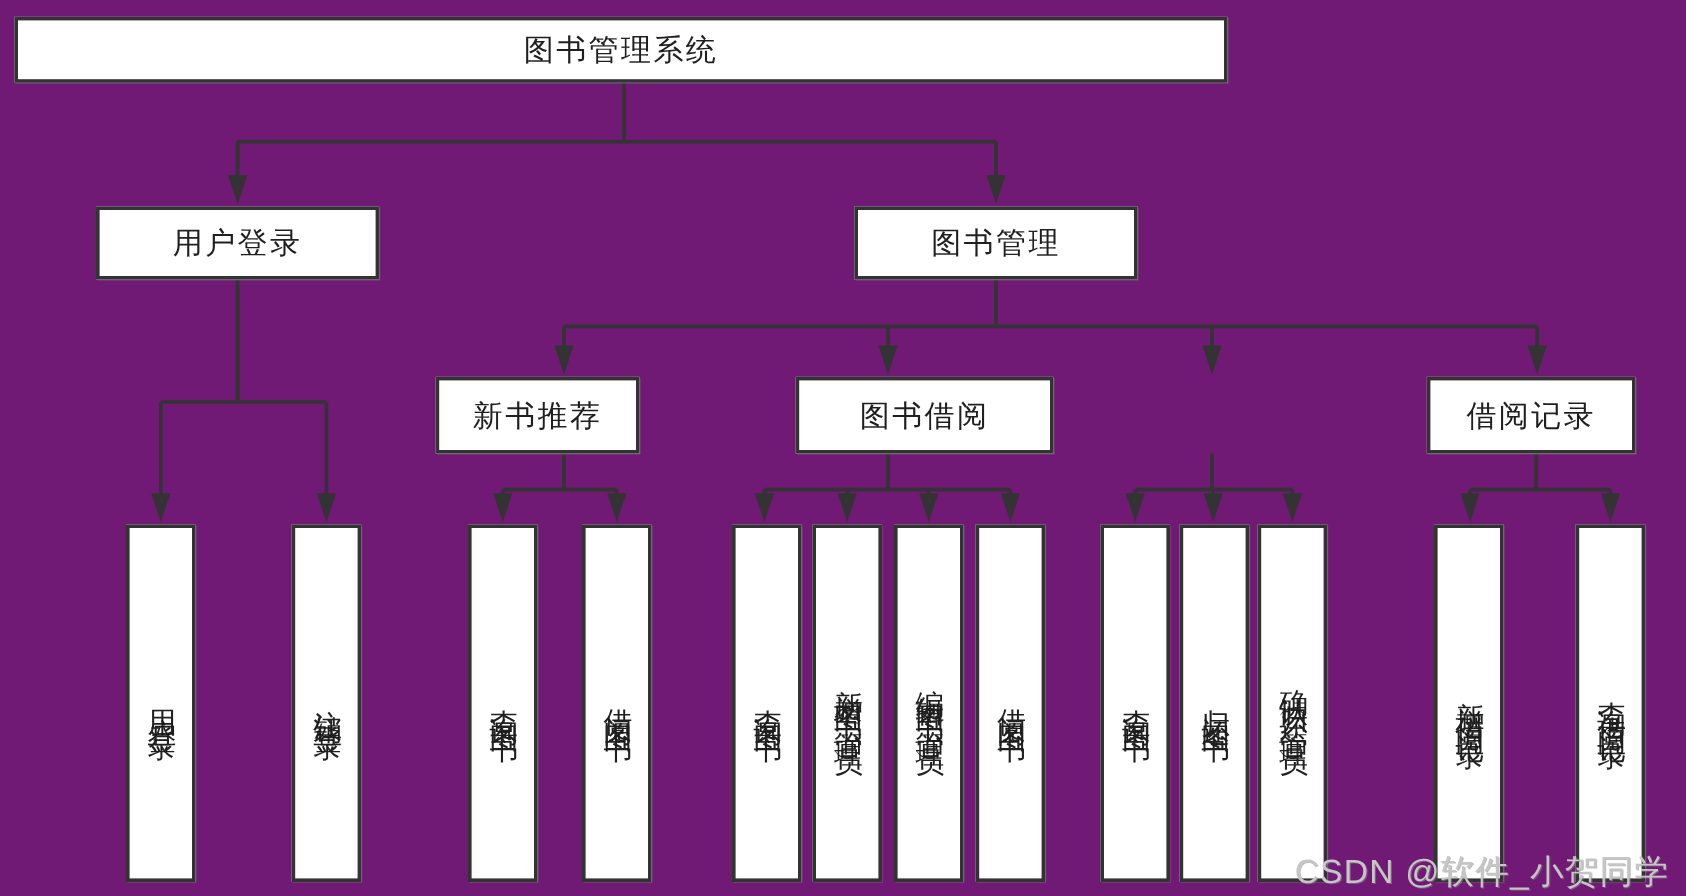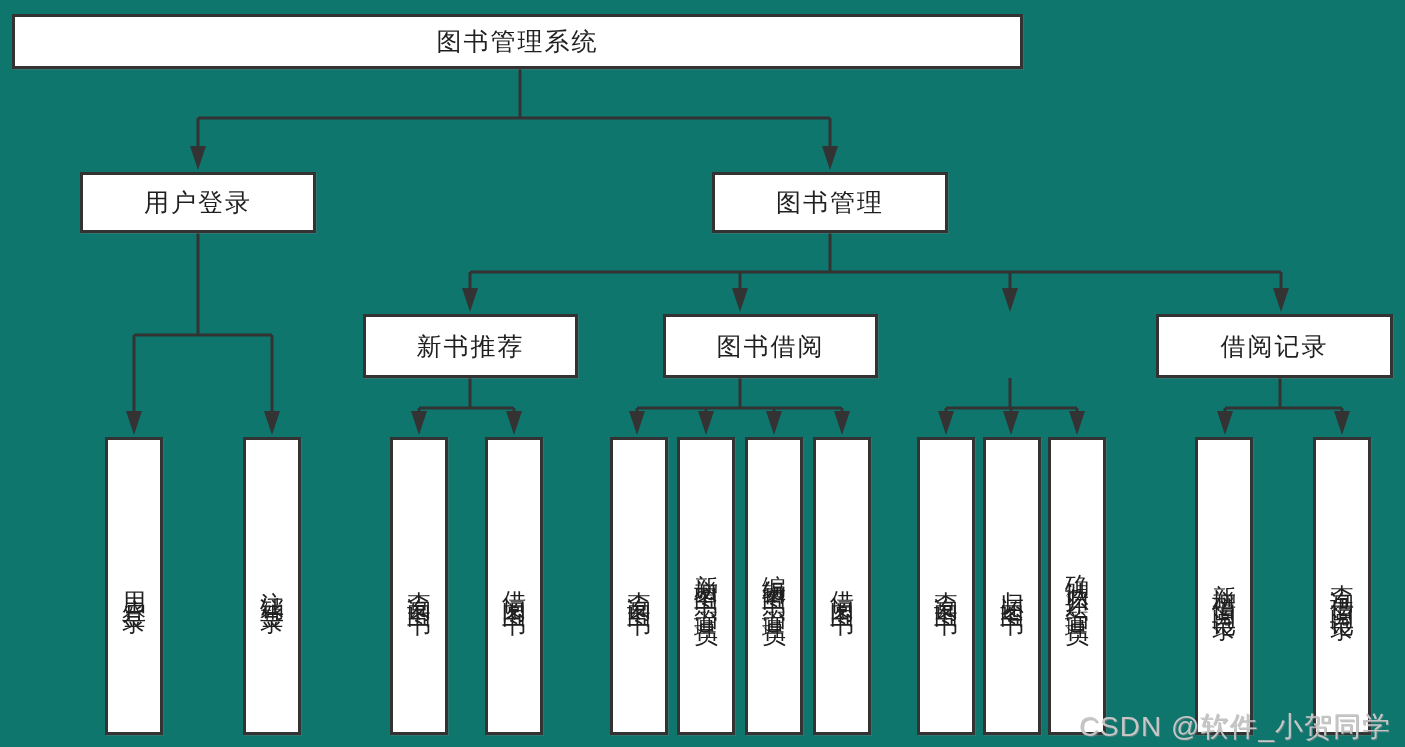--- a/index.html
+++ b/index.html
@@ -1,20 +1,20 @@
 <!DOCTYPE html>
 <html><head>
 <meta charset="utf-8">
 <style>
   html, body { margin: 0; padding: 0; background: #ffffff; }
   #canvas {
     position: relative;
     width: 1405px;
     height: 747px;
-    background: #0f766e;
+    background: #701a75;
     font-family: "Liberation Sans", "DejaVu Sans", sans-serif;
     overflow: hidden;
   }
   #wires {
     position: absolute;
     left: 0; top: 0;
     width: 1405px; height: 747px;
     pointer-events: none;
   }
   .box {
@@ -96,23 +96,23 @@
     <path class="wire" d="M1280 378 V408 M1225 408 H1342 M1225 408 V414 M1342 408 V414"></path>
     <polygon class="head" points="1217,411 1233,411 1225,435"></polygon>
     <polygon class="head" points="1334,411 1350,411 1342,435"></polygon>
   </svg>
 
   <div class="box box-h" style="left:12px;top:14px;width:1011px;height:55px">图书管理系统</div>
 
   <div class="box box-h" style="left:80px;top:172px;width:236px;height:61px">用户登录</div>
   <div class="box box-h" style="left:712px;top:172px;width:236px;height:61px">图书管理</div>
 
-  <div class="box box-h" style="left:363px;top:314px;width:215px;height:64px">新书推荐</div>
+  <div class="box box-h" style="left:363px;top:314px;width:170px;height:64px">新书推荐</div>
   <div class="box box-h" style="left:663px;top:314px;width:215px;height:64px">图书借阅</div>
-  <div class="box box-h" style="left:1156px;top:314px;width:237px;height:64px">借阅记录</div>
+  <div class="box box-h" style="left:1189px;top:314px;width:174px;height:64px">借阅记录</div>
 
   <div class="box leaf" style="left:105px">用户登录</div>
   <div class="box leaf" style="left:243px">注销登录</div>
 
   <div class="box leaf" style="left:390px">查询图书</div>
   <div class="box leaf" style="left:485px">借阅图书</div>
 
   <div class="box leaf" style="left:610px">查询图书</div>
   <div class="box leaf" style="left:677px">新增图书（管理员）</div>
   <div class="box leaf" style="left:745px">编辑图书（管理员）</div>

